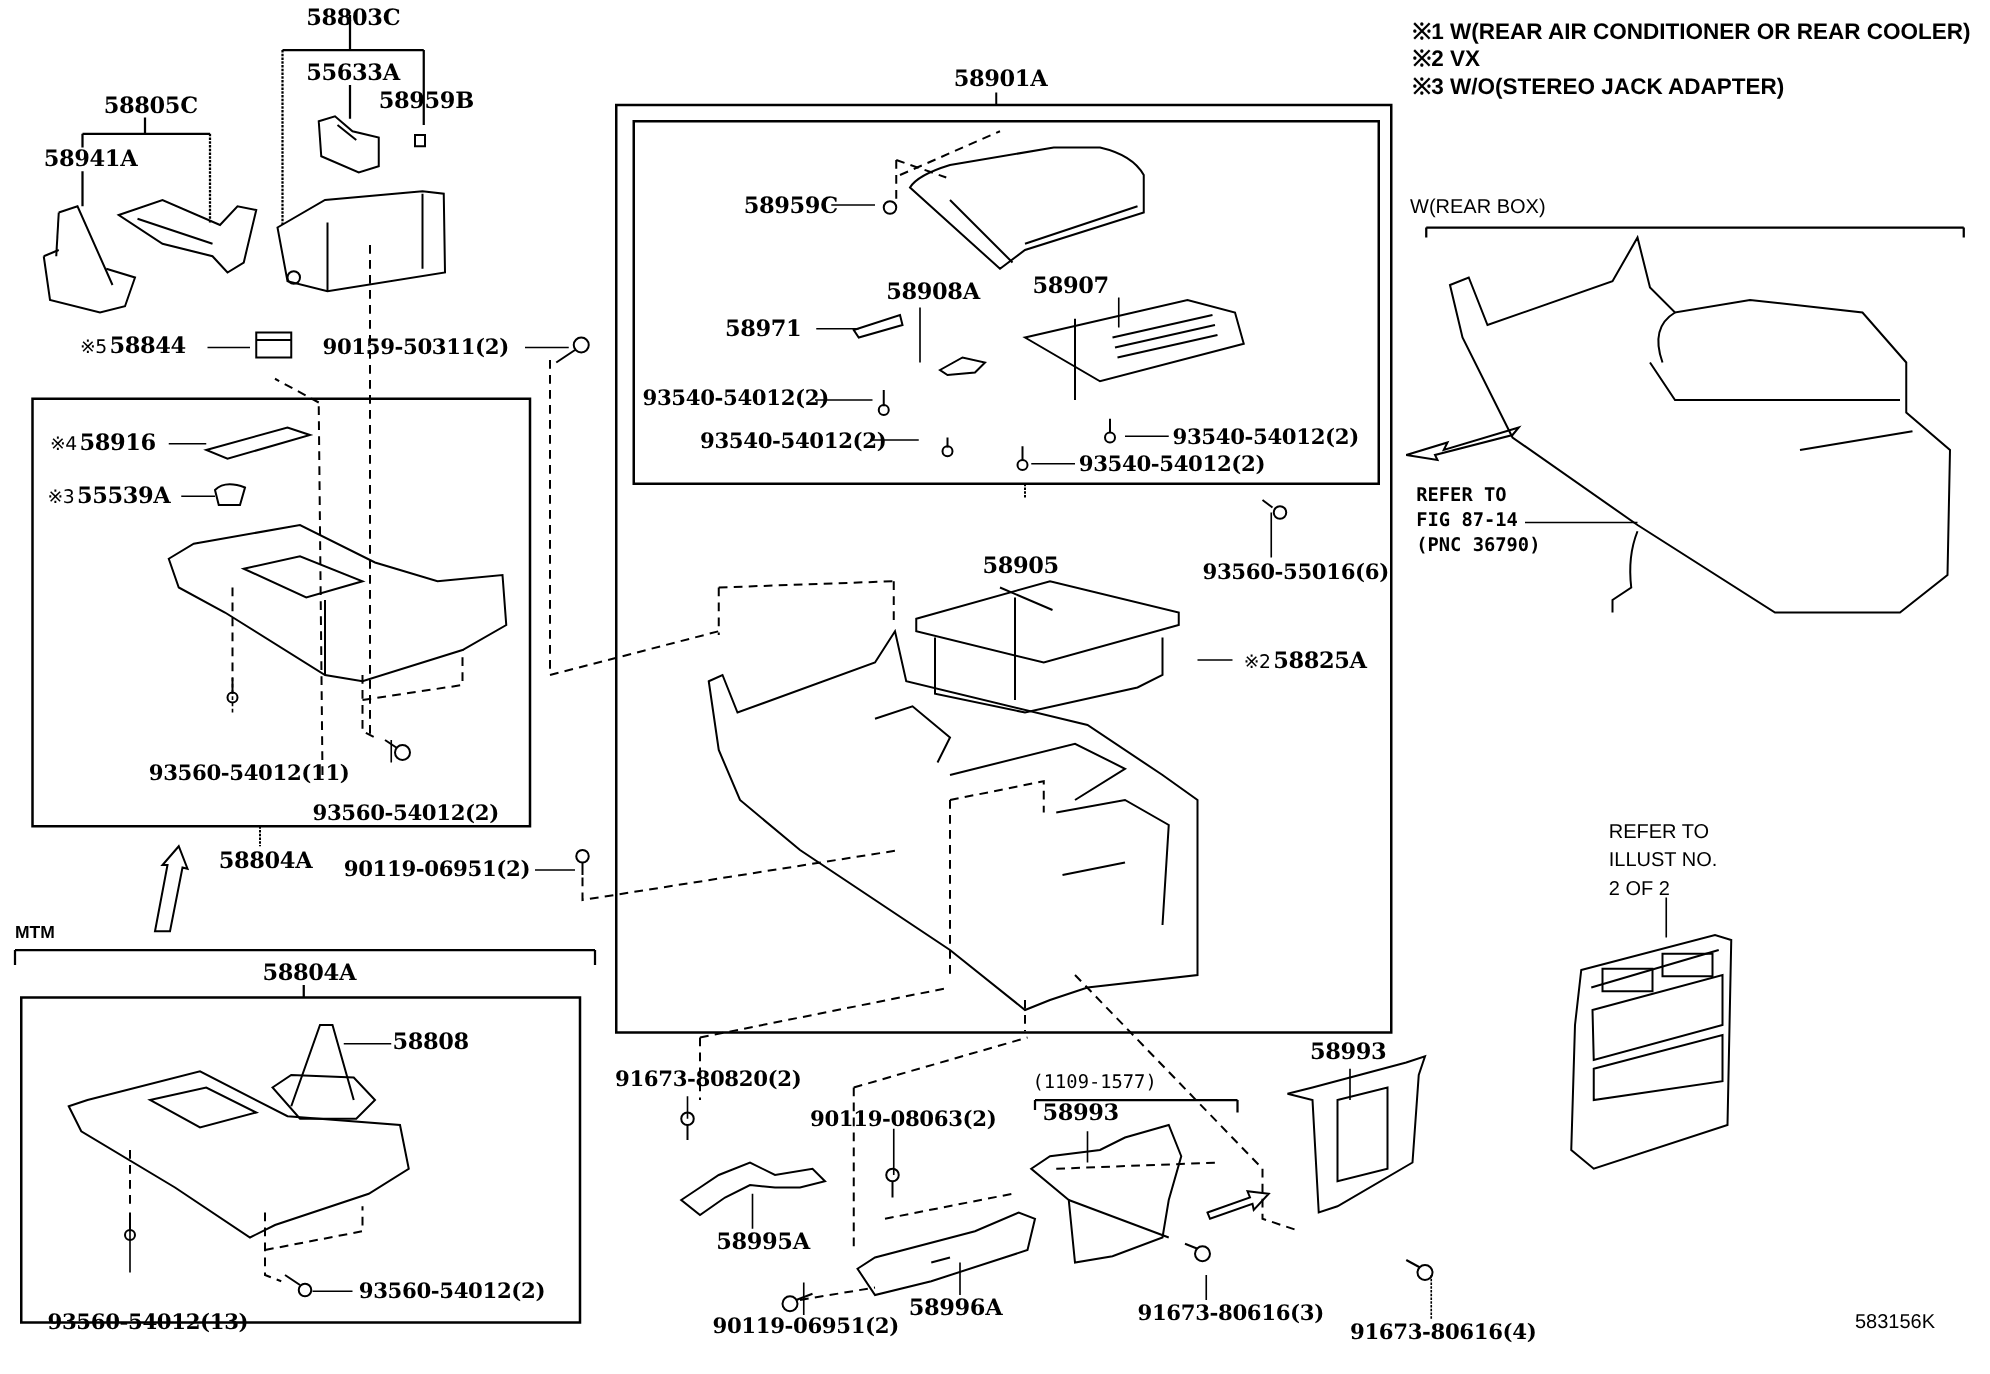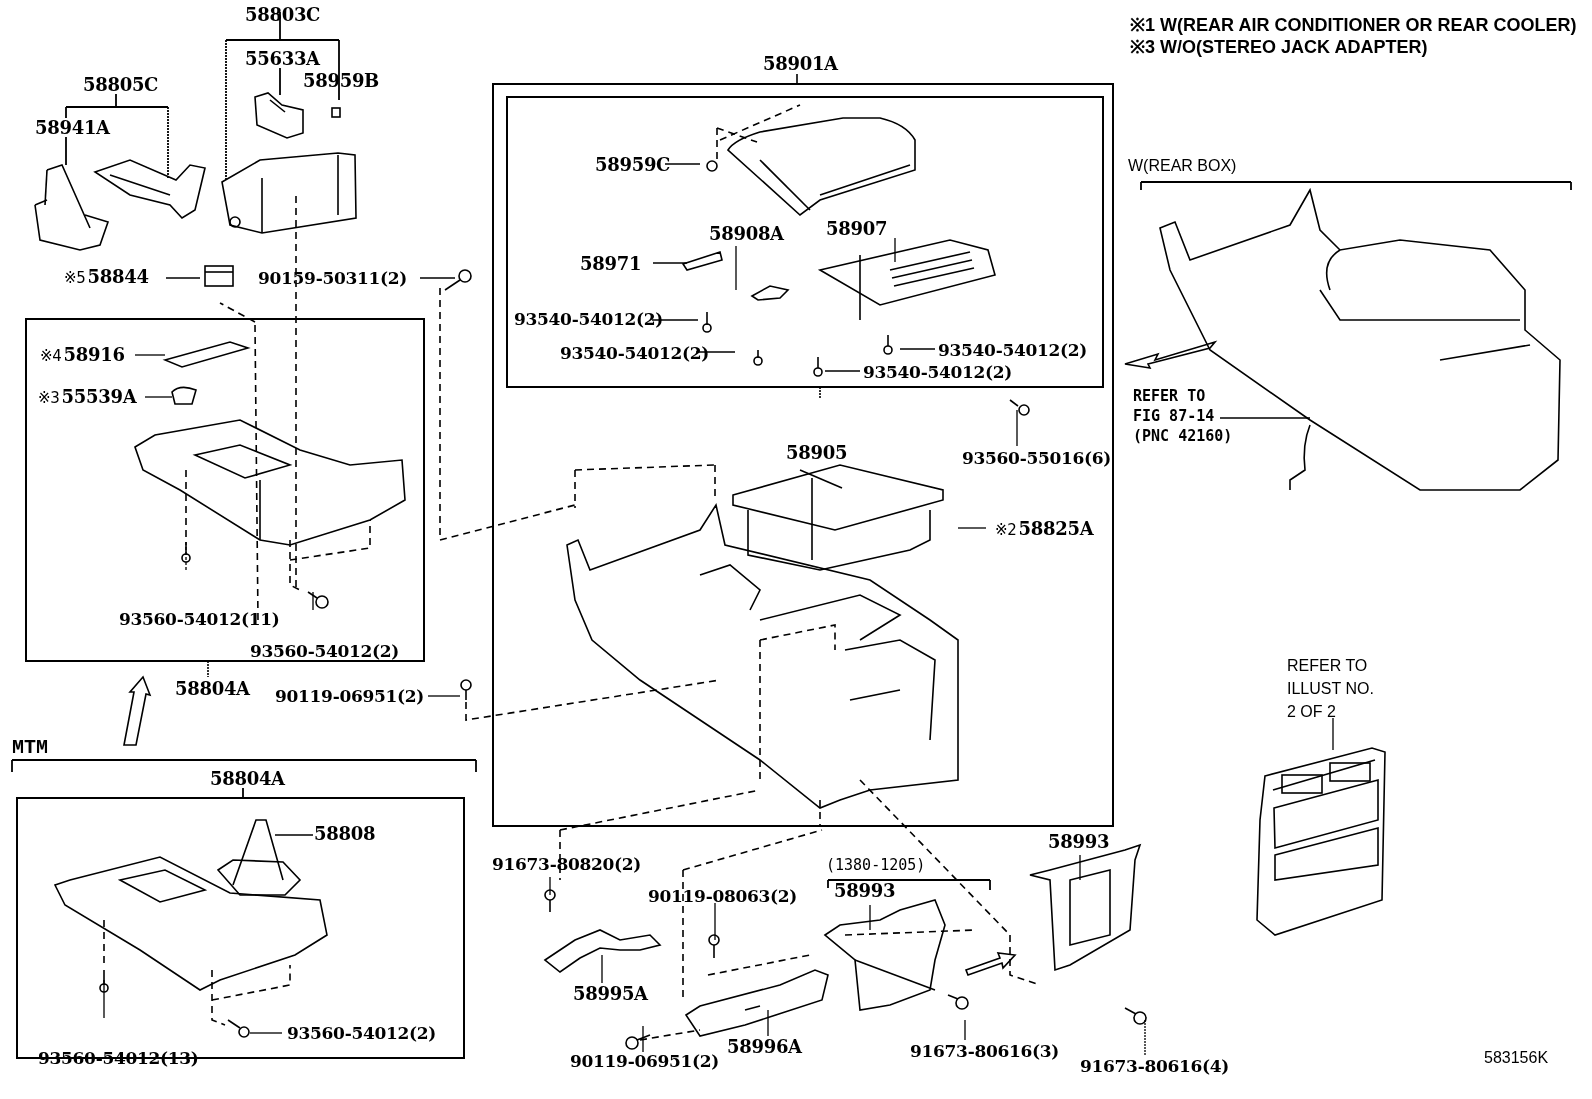--- a/index.html
+++ b/index.html
@@ -313,26 +313,27 @@
     <path d="M1273 790 L 1375 760"></path>
     <path d="M1274 808 L 1378 780 L 1378 820 L 1275 848 Z"></path>
     <path d="M1275 855 L 1378 828 L 1378 865 L 1275 880 Z"></path>
     <rect x="1282" y="775" width="40" height="18"></rect>
     <rect x="1330" y="763" width="40" height="18"></rect>
   </g>
 </svg>
 
 <div class="notes">
   <div><span>※1</span> <span>W(REAR AIR CONDITIONER OR REAR COOLER)</span></div>
+  <div><span>※2</span> <span>VX</span></div>
   <div><span>※3</span> <span>W/O(STEREO JACK ADAPTER)</span></div>
 </div>
 
 <div class="lbl plain" style="left:1128px;top:158px;">W(REAR BOX)</div>
-<div class="lbl sans" style="left:12px;top:738px;font-size:20px;font-family:Liberation Mono, monospace;">MTM</div>
-<div class="lbl mono" style="left:826px;top:858px;font-weight:normal;">(1380-1205)</div>
+<div class="lbl sans" style="left:12px;top:738px;font-size:14px;">MTM</div>
+<div class="lbl mono" style="left:826px;top:858px;font-weight:normal;">(1109-1577)</div>
 
 <div class="lbl big" style="left:245px;top:6px;">58803C</div>
 <div class="lbl big" style="left:245px;top:50px;">55633A</div>
 <div class="lbl big" style="left:303px;top:72px;">58959B</div>
 <div class="lbl big" style="left:83px;top:76px;">58805C</div>
 <div class="lbl big" style="left:35px;top:119px;">58941A</div>
 <div class="lbl big" style="left:64px;top:268px;"><span class="note-mark">※5</span><span>58844</span></div>
 <div class="lbl" style="left:258px;top:270px;">90159-50311(2)</div>
 <div class="lbl big" style="left:40px;top:346px;"><span class="note-mark">※4</span><span>58916</span></div>
 <div class="lbl big" style="left:38px;top:388px;"><span class="note-mark">※3</span><span>55539A</span></div>
@@ -364,21 +365,21 @@
 <div class="lbl big" style="left:1048px;top:833px;">58993</div>
 <div class="lbl big" style="left:573px;top:985px;">58995A</div>
 <div class="lbl big" style="left:727px;top:1038px;">58996A</div>
 <div class="lbl" style="left:570px;top:1053px;">90119-06951(2)</div>
 <div class="lbl" style="left:910px;top:1043px;">91673-80616(3)</div>
 <div class="lbl" style="left:1080px;top:1058px;">91673-80616(4)</div>
 
 <div class="lbl mono" style="left:1133px;top:386px;line-height:20px;">
   <div>REFER TO</div>
   <div>FIG 87-14</div>
-  <div>(PNC 42160)</div>
+  <div>(PNC 36790)</div>
 </div>
 <div class="lbl plain" style="left:1287px;top:654px;line-height:23px;">
   <div>REFER TO</div>
   <div>ILLUST NO.</div>
   <div>2 OF 2</div>
 </div>
 
 <div class="lbl plain" style="left:1484px;top:1050px;">583156K</div>
 
 </body></html>

